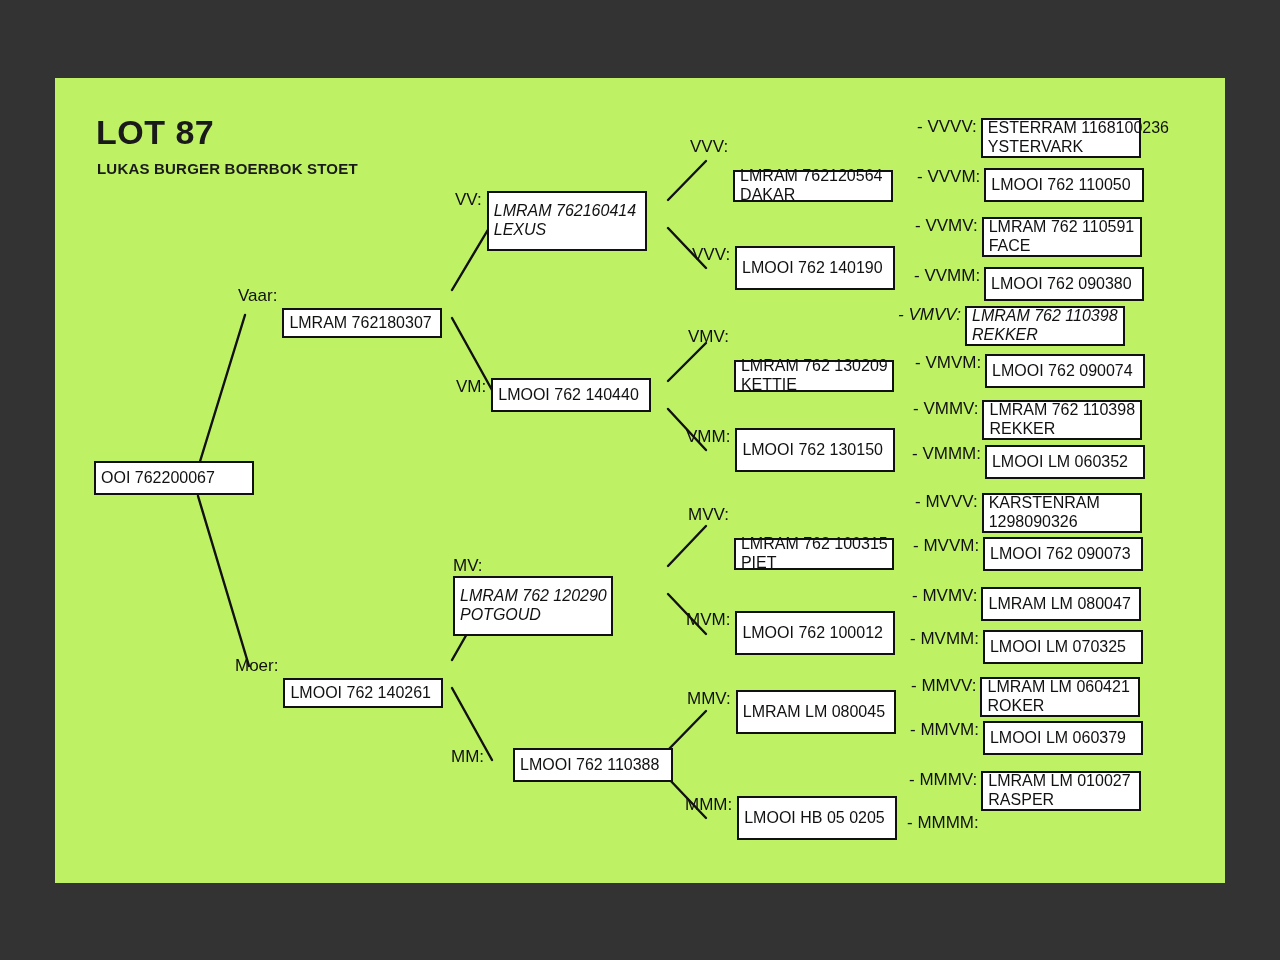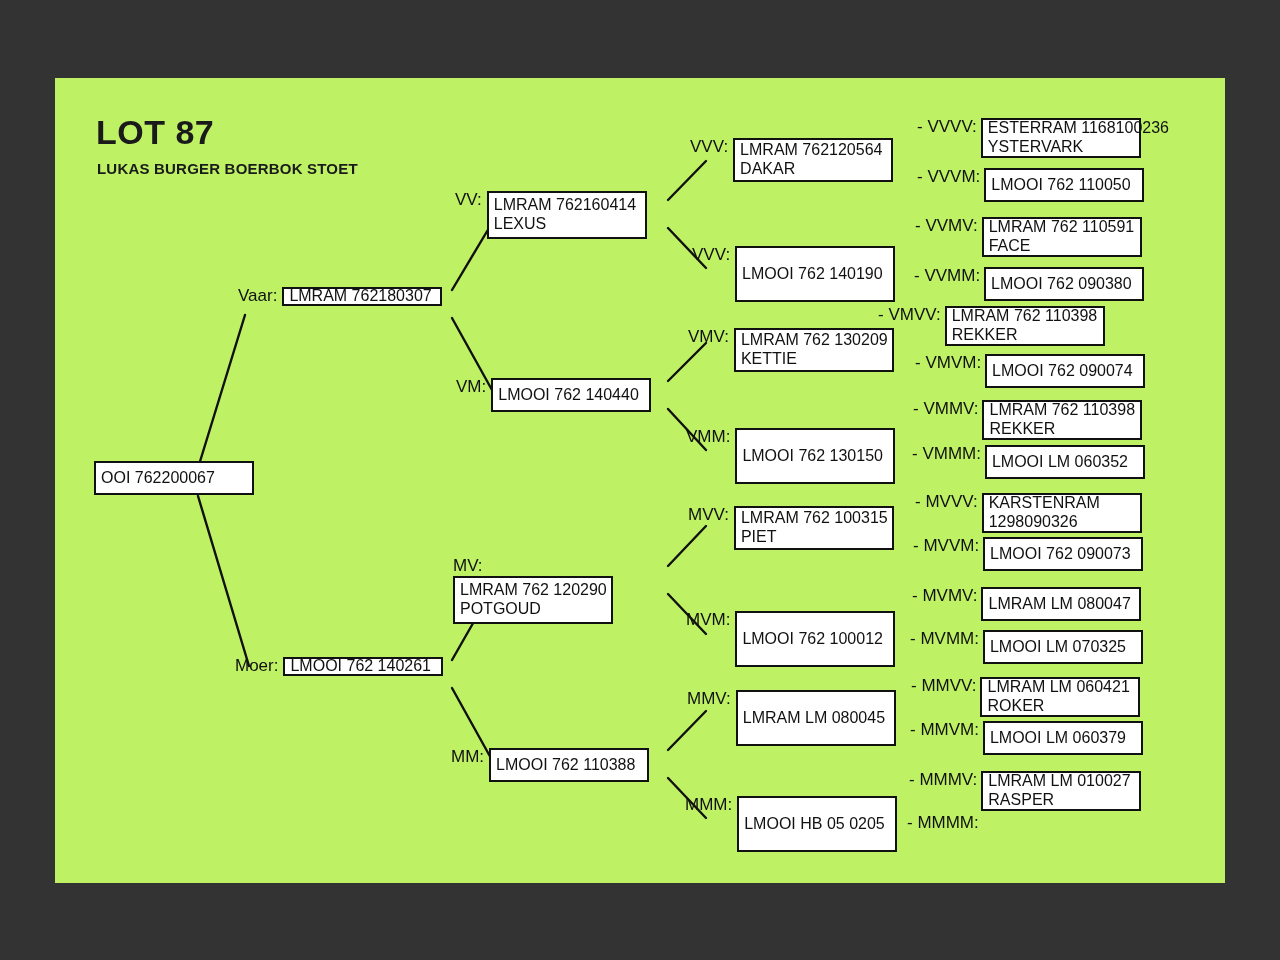--- a/index.html
+++ b/index.html
@@ -82,25 +82,25 @@
     line-height: 1.18;
     padding: 3px 4px 3px 5px;
     display: flex;
     flex-direction: column;
     justify-content: center;
   }
   .node .box .l2 { display: block; }
 
   
   .b-root  .box { width: 160px; height: 34px; }
-  .b-gen1  .box { width: 160px; height: 19px; }
+  .b-gen1  .box { width: 160px; height: 30px; margin-top: 21px; }
   .b-gen2  .box { width: 160px; height: 34px; }
-  .b-gen2.two .box { height: 48px; }
-  .b-gen3  .box { width: 160px; height: 56px; }
-  .b-gen3.two .box { height: 44px; }
+  .b-gen2.two .box { height: 60px; font-style: italic; }
+  .b-gen3  .box { width: 160px; height: 44px; }
+  .b-gen3.two .box { height: 32px; margin-top: 32px; }
   .b-gen4  .box { width: 160px; height: 34px; }
   .b-gen4.two .box { height: 40px; }
 
   .b-gen4 .tag { margin-right: 4px; }
 </style>
 </head>
 <body>
 
 <div id="screen">
   <div id="page">
@@ -174,21 +174,21 @@
     </div>
 
     <div class="node b-gen2 two" style="left:398px; top:479px;flex-direction:column;">
       <span class="tag">MV:</span>
       <span class="box">
         <span>LMRAM 762 120290</span>
         <span class="l2">POTGOUD</span>
       </span>
     </div>
 
-    <div class="node b-gen2" style="left:396px; top:670px;">
+    <div class="node b-gen2" style="left:396px; top:670px;gap:24px;">
       <span class="tag">MM:</span>
       <span class="box">
         <span>LMOOI 762 110388</span>
 
       </span>
     </div>
 
     <div class="node b-gen3 two" style="left:635px; top:60px;">
       <span class="tag">VVV:</span>
       <span class="box">
@@ -278,21 +278,21 @@
     </div>
 
     <div class="node b-gen4" style="left:859px; top:189px;">
       <span class="tag">- VVMM:</span>
       <span class="box">
         <span>LMOOI 762 090380</span>
 
       </span>
     </div>
 
-    <div class="node b-gen4 two" style="left:823px; top:228px;">
+    <div class="node b-gen4 two" style="left:843px; top:228px;font-style:italic;">
       <span class="tag">- VMVV:</span>
       <span class="box">
         <span>LMRAM 762 110398</span>
         <span class="l2">REKKER</span>
       </span>
     </div>
 
     <div class="node b-gen4" style="left:860px; top:276px;">
       <span class="tag">- VMVM:</span>
       <span class="box">

